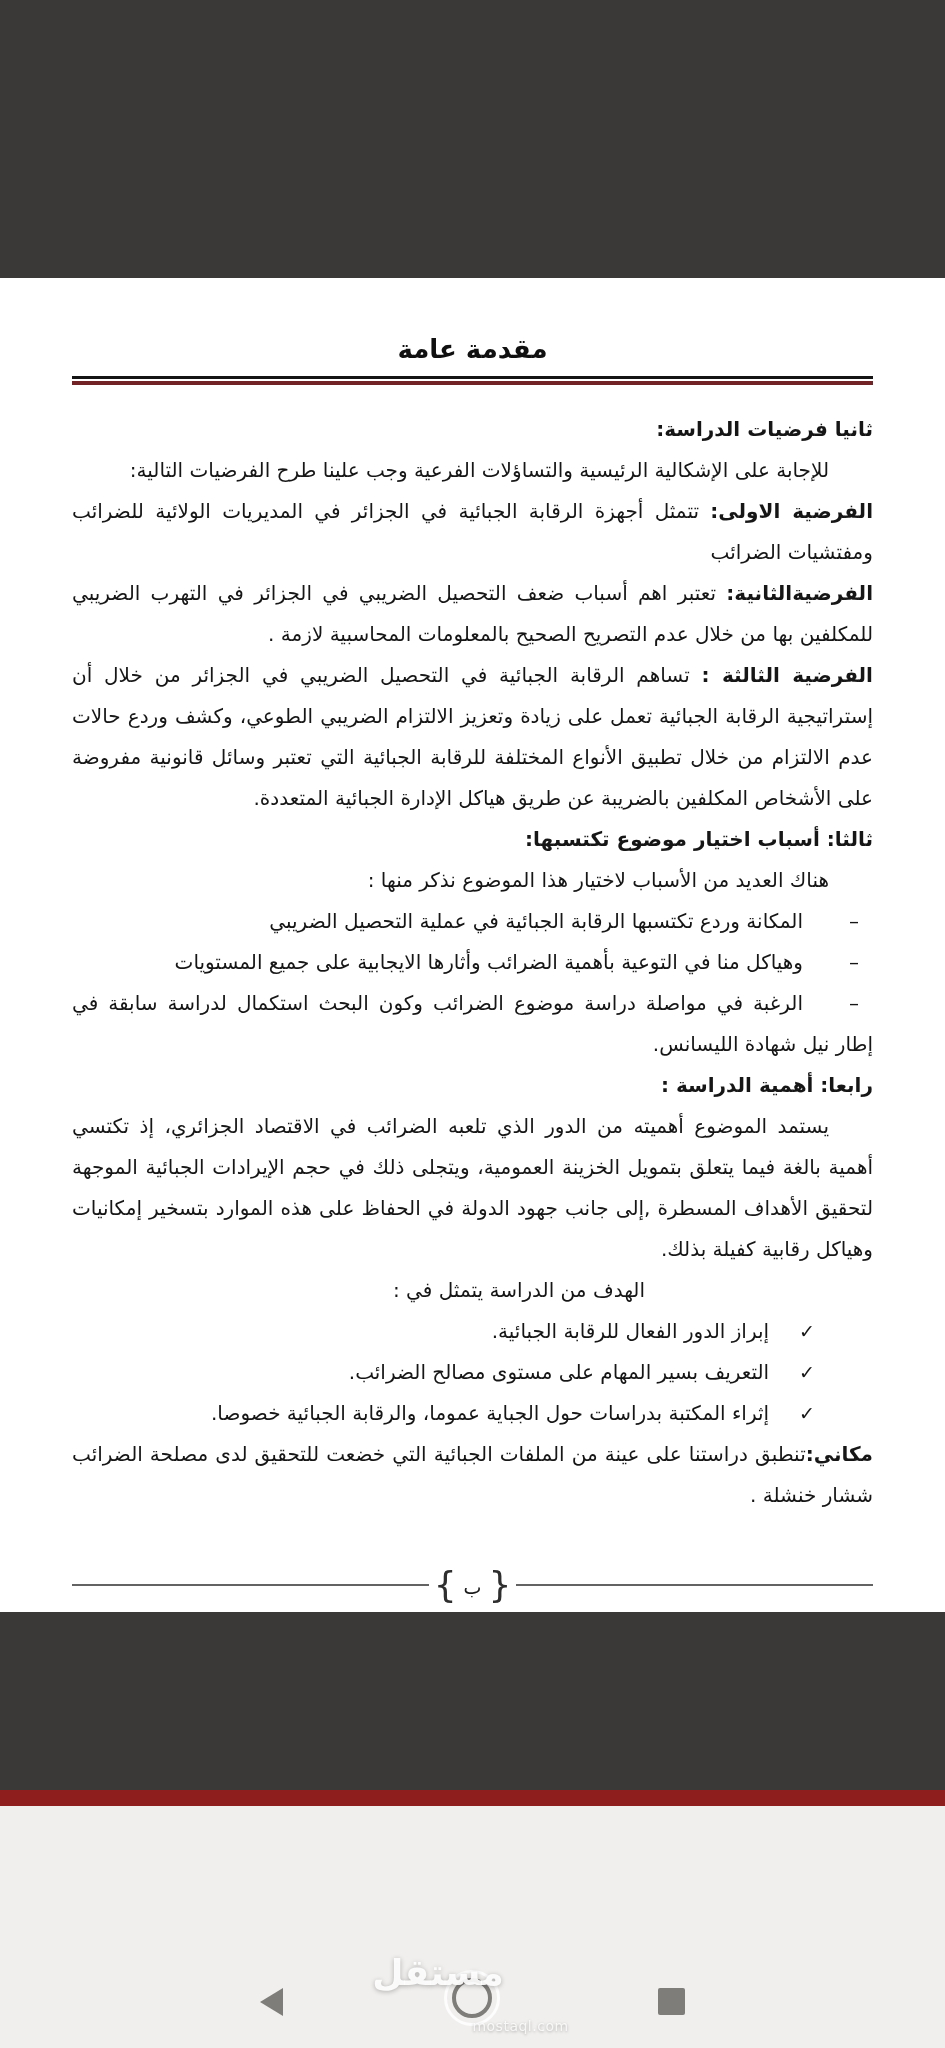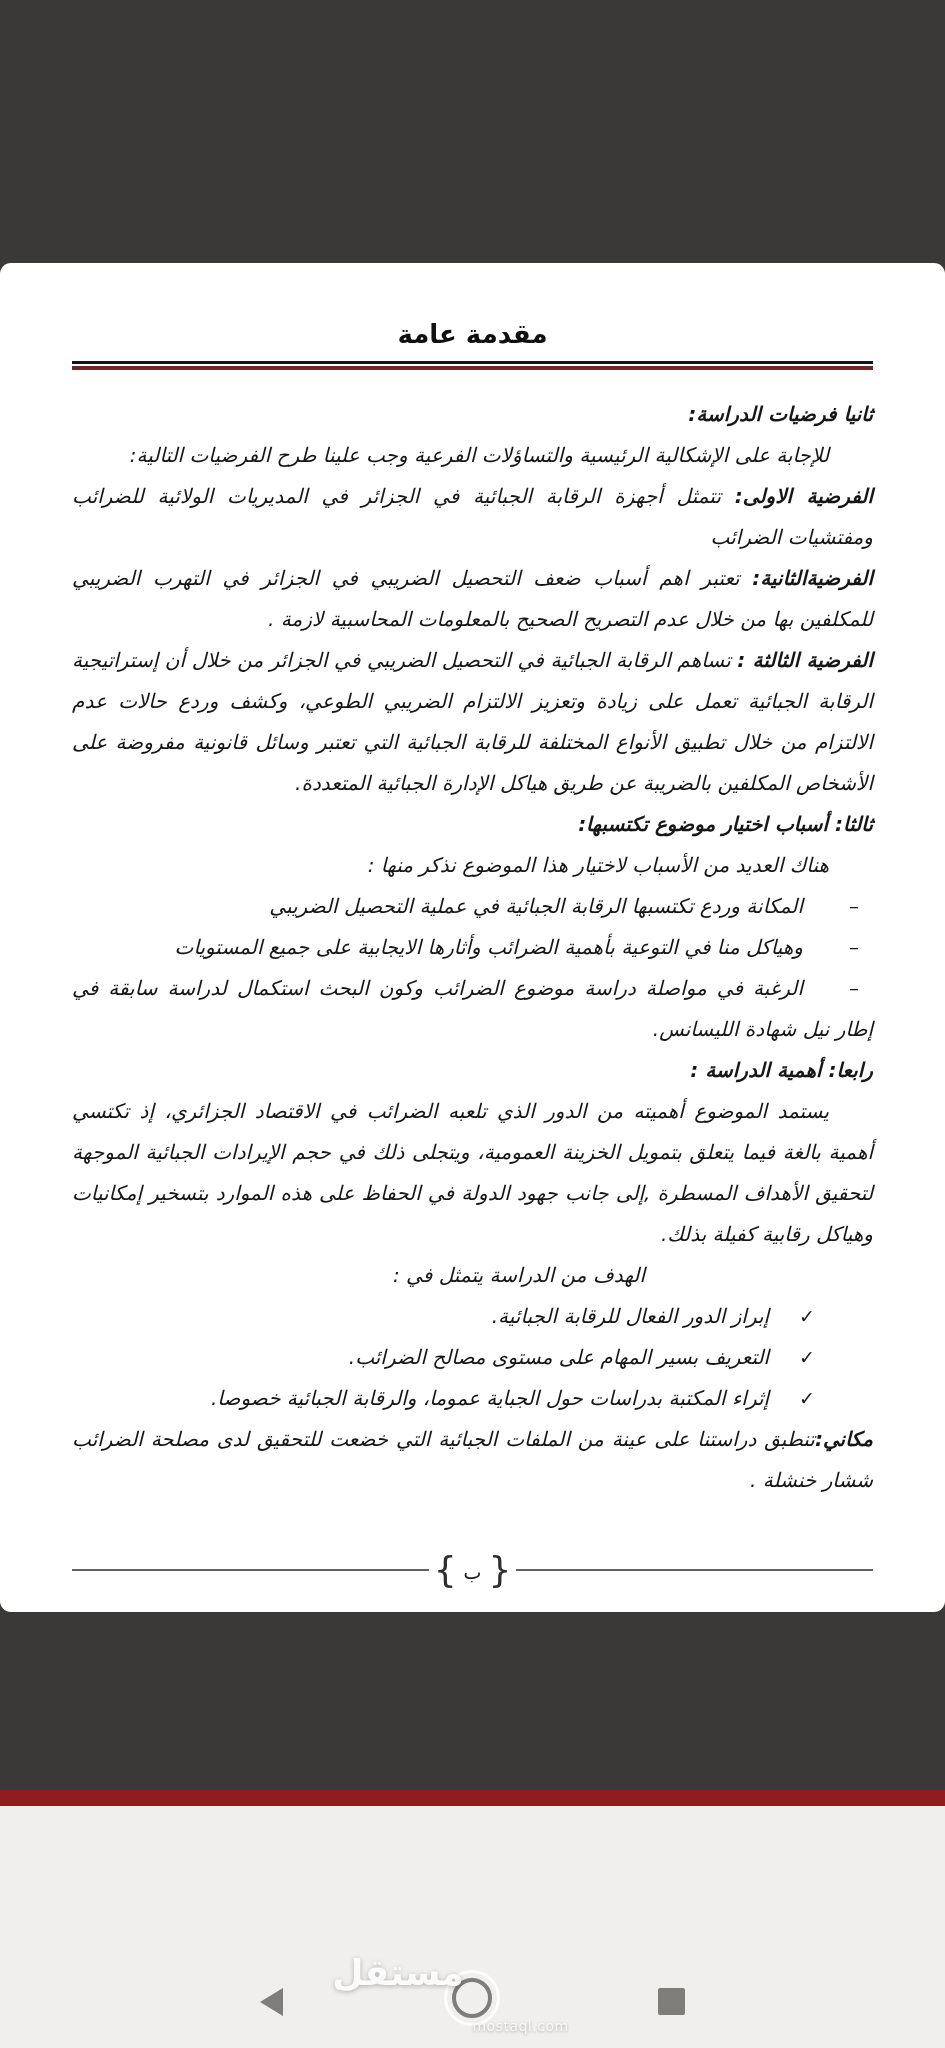--- a/index.html
+++ b/index.html
@@ -7,35 +7,34 @@
     position:relative; width:945px; height:2048px; overflow:hidden;
     background:#3a3937; font-family:"DejaVu Sans", sans-serif;
     margin:0 auto;
   }
   .top-band { position:absolute; top:0; left:0; width:100%; height:263px; background:#3a3937; }
   .mid-band { position:absolute; top:1612px; left:0; width:100%; height:178px; background:#3a3937; }
   .red-bar  { position:absolute; top:1790px; left:0; width:100%; height:16px; background:#8e1d1d; }
   .bottom-area { position:absolute; top:1806px; left:0; width:100%; height:242px; background:#f0efed; }
 
   .page {
-    position:absolute; top:263px; left:0; width:945px; height:1349px;
+    position:absolute; top:278px; left:0; width:945px; height:1349px;
     background:#ffffff;
-    border-radius:11px;
   }
   .page-inner { position:absolute; top:0; left:0; right:0; bottom:0; padding:56px 72px 0; direction:rtl; }
 
   .doc-title { text-align:center; font-weight:bold; font-size:26px; color:#101010; }
   .title-rule { margin-top:12px; }
   .rule-dark   { height:3px; background:#141414; }
   .rule-gap    { height:2px; }
   .rule-maroon { height:4px; background:#722326; }
 
   .doc-body {
     margin-top:24px; font-size:20px; line-height:41px; color:#161616;
-    text-align:justify; text-justify:inter-word;font-style:italic;
+    text-align:justify; text-justify:inter-word;
   }
   .block { margin:0; }
   .block.heading { font-weight:bold; }
   .block.indent { text-indent:44px; }
   .block.big-indent { text-indent:228px; }
   .lead { font-weight:bold; }
   .block.dash-item { text-indent:14px; }
   .dash-item .marker { margin-left:46px; }
   .block.check-item { text-indent:58px; }
   .check-item .marker { margin-left:30px; font-weight:bold; font-size:19px; }
@@ -63,21 +62,21 @@
   }
 
   .watermark { position:absolute; left:0; top:0; width:945px; height:2048px; pointer-events:none; }
   .watermark-ring {
     position:absolute; left:444px; top:1970px; width:56px; height:56px;
     border:3px solid rgba(255,255,255,0.85); border-radius:50%; box-sizing:border-box;
   }
   .watermark-name {
     position:absolute; left:0; width:796px; top:1952px; text-align:center;
     font-size:36px; font-weight:bold; color:rgba(255,255,255,0.92);
-    text-shadow:0 1px 5px rgba(0,0,0,0.28); direction:rtl;
+    text-shadow:0 1px 5px rgba(0,0,0,0.28); direction:rtl;padding-left:40px;
   }
   .watermark-domain {
     position:absolute; left:0; width:945px; top:2018px; text-align:center;
     font-size:14px; color:rgba(255,255,255,0.82);
     text-shadow:0 1px 3px rgba(0,0,0,0.3); letter-spacing:0.5px;margin-left:48px;
   }
 </style>
 </head>
 <body>
 

